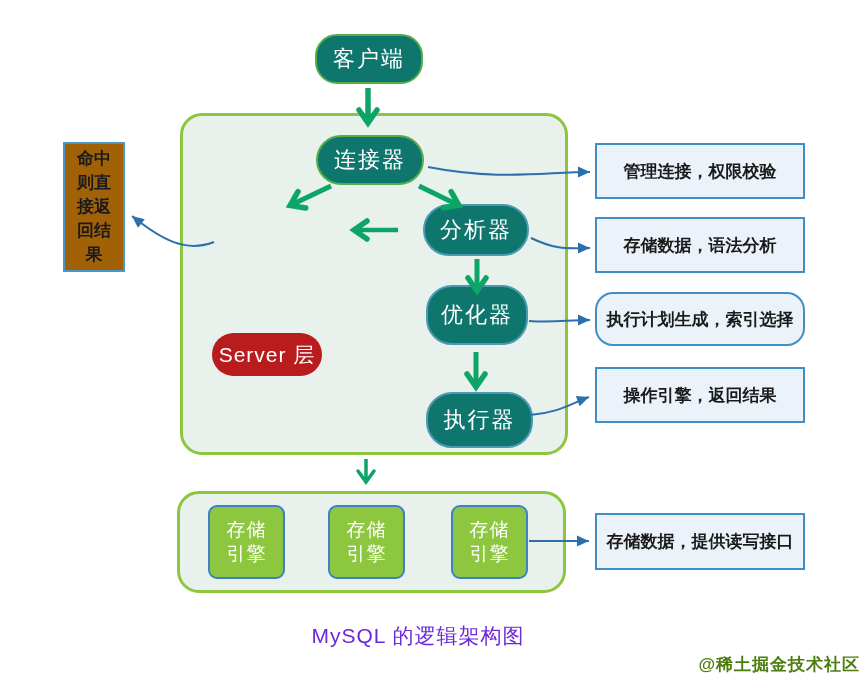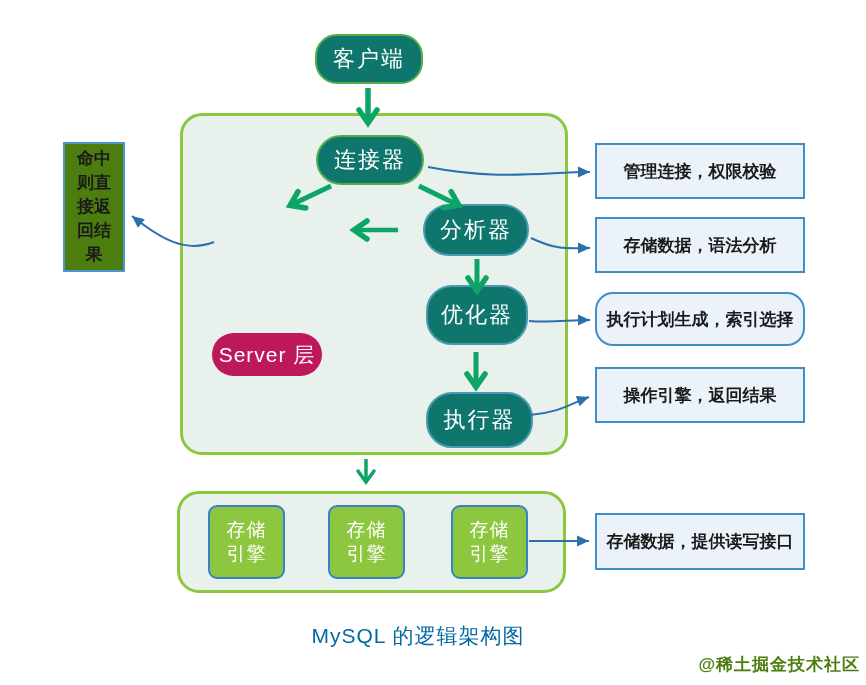--- a/index.html
+++ b/index.html
@@ -68,21 +68,21 @@
   }
   #engine-1 { left: 208px; }
   #engine-2 { left: 328px; }
   #engine-3 { left: 451px; }
   .engine-node .wrap2 { width: 44px; } 
 
   
   #server-layer-label {
     position: absolute;
     left: 212px; top: 333px; width: 110px; height: 43px;
-    background: #be185d;
+    background: #b91c1c;
     border-radius: 22px;
     color: #ffffff;
     display: flex;
     align-items: center;
     justify-content: center;
     font-size: 21px;
     letter-spacing: 1px;
   }
 
   
@@ -105,21 +105,21 @@
   #note-connector { top: 143px; }
   #note-analyzer  { top: 217px; }
   #note-optimizer { top: 292px; height: 54px; border-radius: 18px; }
   #note-executor  { top: 367px; }
   #note-storage   { top: 513px; height: 57px; }
 
   #note-cache-hit {
     position: absolute;
     left: 63px; top: 142px;
     width: 62px; height: 130px;
-    background: #4d7c0f;
+    background: #a16207;
     border: 2px solid #4a97cf;
     box-sizing: border-box;
     display: flex;
     align-items: center;
     justify-content: center;
     font-size: 17px;
     font-weight: bold;
     color: #1a1a1a;
     text-align: center;
     line-height: 24px;
@@ -127,21 +127,21 @@
   #note-cache-hit .wrap2 { width: 36px; }
 
   
   #caption {
     position: absolute;
     left: 0; top: 622px;
     width: 836px;
     text-align: center;
     font-size: 21px;
     font-weight: 500;
-    color: #0369a1;
+    color: #6d28d9;
     letter-spacing: 1px;
   }
   #watermark {
     position: absolute;
     right: 6px; top: 653px;
     font-size: 17px;
     color: #4d7c0f;
     letter-spacing: 1px;
     font-weight: bold;
   }

